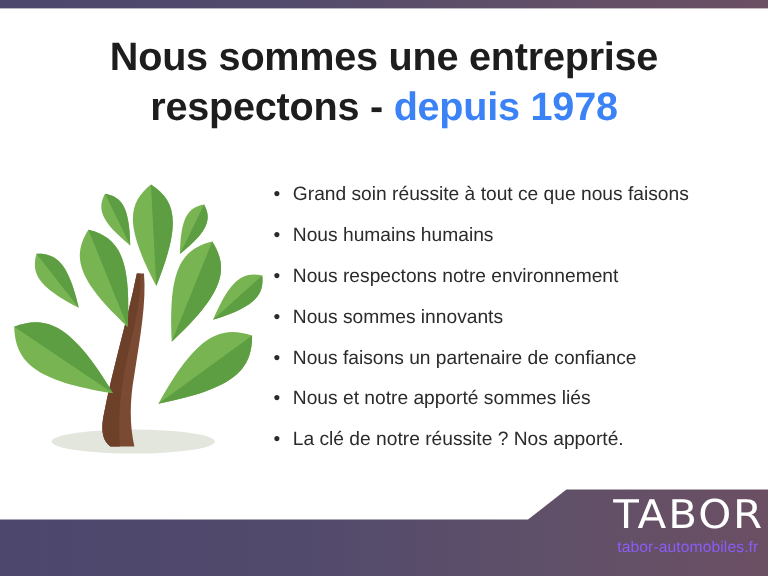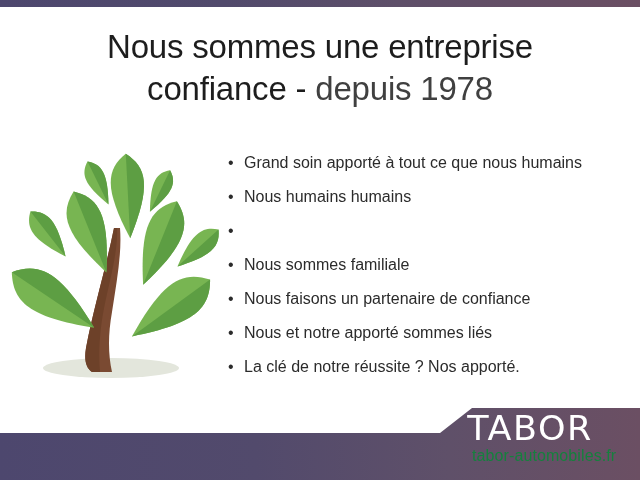--- a/index.html
+++ b/index.html
@@ -32,30 +32,30 @@
 
   
   .heading {
     position: absolute;
     left: 0;
     top: 26px;
     width: 640px;
     text-align: center;
     color: #1d1d1d;
     font-size: 33px;
-    font-weight: normal;
+    font-weight: bold;
     line-height: 42px;
     letter-spacing: -0.2px;
   }
   .heading .line {
     display: block;
     white-space: nowrap;
   }
   .heading .accent {
-    color: #404040;
+    color: #3b82f6;
   }
   .heading .dash {
     color: #1d1d1d;
   }
 
   
   .tree-wrap {
     position: absolute;
     left: 8px;
     top: 148px;
@@ -102,51 +102,51 @@
     height: 80px;
   }
   .bottom-bar svg {
     display: block;
   }
   .logo {
     position: absolute;
     left: 472px;
     top: 412px;
     width: 160px;
-    text-align: left;
+    text-align: right;
   }
   .logo-word {
     color: #ffffff;
     font-size: 33px;
     line-height: 34px;
     letter-spacing: 1.5px;
     font-weight: normal;
     font-family: "DejaVu Sans", sans-serif;
     transform: scaleX(1.06);
     transform-origin: center;
   }
   .logo-tag {
-    color: #15803d;
-    font-size: 16px;
+    color: #8b5cf6;
+    font-size: 13px;
     line-height: 16px;
     margin-top: 2px;
     letter-spacing: 0.1px;
   }
 </style>
 </head>
 <body>
 
 <div class="slide">
 
   <div class="top-strip"></div>
 
   <div class="heading">
     <span class="line">Nous sommes une entreprise</span>
     <span class="line">
-      <span class="dash">confiance -</span>
+      <span class="dash">respectons -</span>
       <span class="accent">depuis 1978</span>
     </span>
   </div>
 
   <div class="tree-wrap">
     <svg width="215" height="245" viewBox="0 0 215 245" xmlns="http://www.w3.org/2000/svg">
       <defs>
         <g id="leafshape">
           <path d="M0,-46 C22,-30 26,-10 0,46 C-26,-10 -22,-30 0,-46 Z" fill="#78b552"></path>
           <path d="M0,-46 C22,-30 26,-10 0,46 L0,-46 Z" fill="#5d9e43"></path>
@@ -194,32 +194,33 @@
 
       <g transform="translate(163,160) rotate(54) scale(1.05)">
         <use href="#leafshape"></use>
       </g>
     </svg>
   </div>
 
   <div class="bullets">
     <div class="bullet-row">
       <span class="bullet-dot">•</span>
-      <span class="bullet-text">Grand soin apporté à tout ce que nous humains</span>
+      <span class="bullet-text">Grand soin réussite à tout ce que nous faisons</span>
     </div>
     <div class="bullet-row">
       <span class="bullet-dot">•</span>
       <span class="bullet-text">Nous humains humains</span>
     </div>
     <div class="bullet-row">
       <span class="bullet-dot">•</span>
-    </div>
-    <div class="bullet-row">
-      <span class="bullet-dot">•</span>
-      <span class="bullet-text">Nous sommes familiale</span>
+      <span class="bullet-text">Nous respectons notre environnement</span>
+    </div>
+    <div class="bullet-row">
+      <span class="bullet-dot">•</span>
+      <span class="bullet-text">Nous sommes innovants</span>
     </div>
     <div class="bullet-row">
       <span class="bullet-dot">•</span>
       <span class="bullet-text">Nous faisons un partenaire de confiance</span>
     </div>
     <div class="bullet-row">
       <span class="bullet-dot">•</span>
       <span class="bullet-text">Nous et notre apporté sommes liés</span>
     </div>
     <div class="bullet-row">

